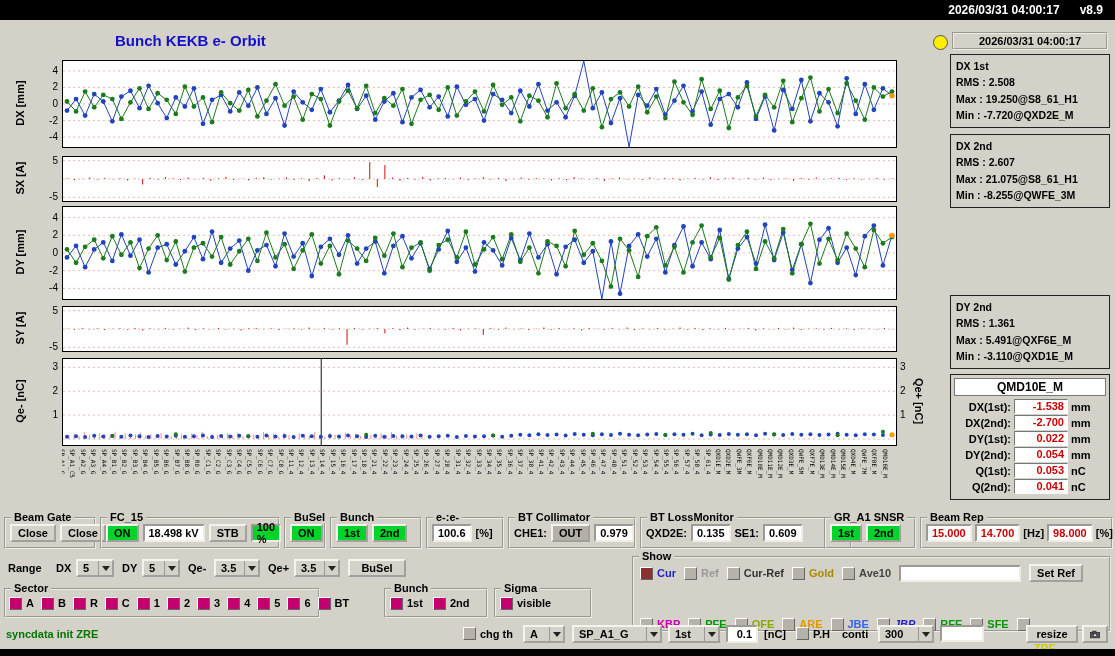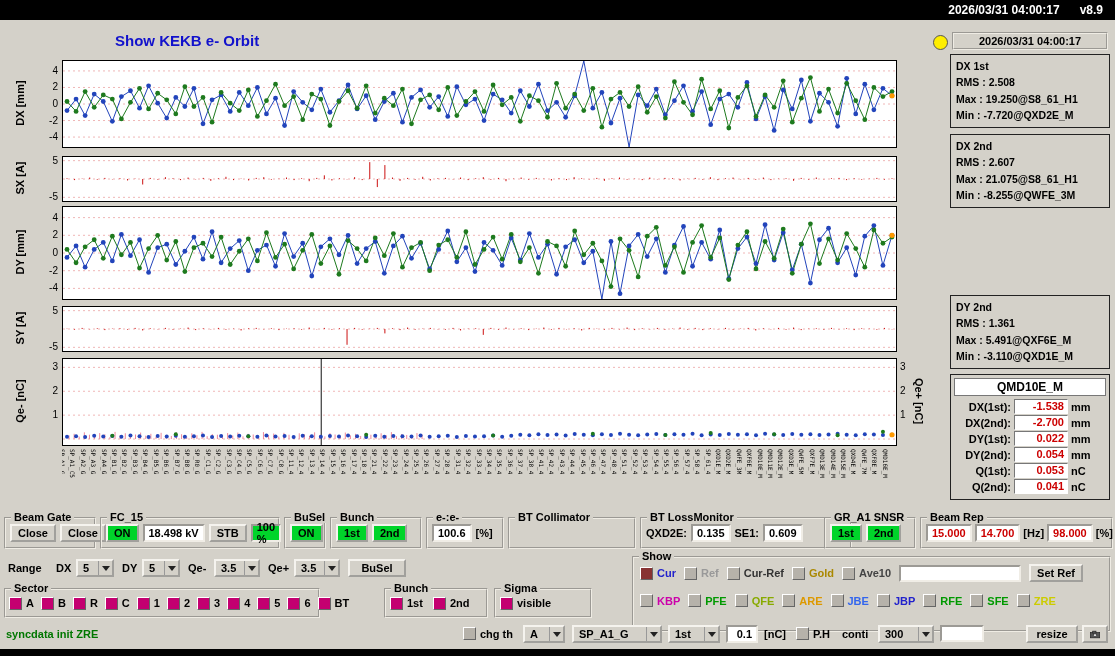--- a/index.html
+++ b/index.html
@@ -54,21 +54,21 @@
 </head>
 <body>
 
 <div class="screen">
 
   <div class="topbar">
     <span>2026/03/31 04:00:17</span>
     <span>v8.9</span>
   </div>
 
-  <div class="apptitle">Show KEKB e- Orbit</div>
+  <div class="apptitle">Bunch KEKB e- Orbit</div>
 
   <div class="plot" id="plot-dx" style="left:62px;top:60px;width:833px;height:86px"><svg width="833" height="86">
         <line x1="0" x2="833" y1="9.923076923076936" y2="9.923076923076936" stroke="#f0b6b6" stroke-dasharray="2 3" stroke-width="1"></line>
         <line x1="0" x2="833" y1="26.461538461538463" y2="26.461538461538463" stroke="#f0b6b6" stroke-dasharray="2 3" stroke-width="1"></line>
         <line x1="0" x2="833" y1="43" y2="43" stroke="#f0b6b6" stroke-dasharray="2 3" stroke-width="1"></line>
         <line x1="0" x2="833" y1="59.53846153846154" y2="59.53846153846154" stroke="#f0b6b6" stroke-dasharray="2 3" stroke-width="1"></line>
         <line x1="0" x2="833" y1="76.07692307692308" y2="76.07692307692308" stroke="#f0b6b6" stroke-dasharray="2 3" stroke-width="1"></line>
         <polyline points="4.0,49.6 13.1,38.0 22.1,54.6 31.2,33.1 40.3,40.5 49.3,60.4 58.4,35.6 67.5,29.8 76.5,47.1 85.6,24.8 94.7,42.2 103.7,57.1 112.8,36.4 121.9,45.5 130.9,27.3 140.0,62.8 149.1,38.9 158.1,33.9 167.2,50.4 176.3,31.4 185.3,44.7 194.4,26.5 203.5,52.9 212.5,37.2 221.6,64.5 230.6,30.6 239.7,41.3 248.8,48.8 257.8,28.1 266.9,51.3 276.0,39.7 285.0,24.0 294.1,48.0 303.2,34.7 312.2,58.7 321.3,40.5 330.4,32.3 339.4,61.2 348.5,36.4 357.6,28.9 366.6,46.3 375.7,35.6 384.8,55.4 393.8,25.6 402.9,43.8 412.0,38.0 421.0,59.5 430.1,33.1 439.2,38.9 448.2,52.1 457.3,29.8 466.4,45.5 475.4,23.2 484.5,49.6 493.6,41.3 502.6,56.2 511.7,34.7 520.8,0.0 529.8,47.1 538.9,31.4 548.0,62.0 557.0,37.2 566.1,86.0 575.2,33.9 584.2,44.7 593.3,28.1 602.4,53.8 611.4,39.7 620.5,24.8 629.5,50.4 638.6,30.6 647.7,63.7 656.7,38.0 665.8,33.1 674.9,46.3 683.9,21.5 693.0,57.9 702.1,35.6 711.1,69.5 720.2,28.9 729.3,48.0 738.3,19.0 747.4,60.4 756.5,32.3 765.5,41.3 774.6,65.3 783.7,17.4 792.7,52.9 801.8,23.2 810.9,48.8 819.9,27.3 829.0,34.7" fill="none" stroke="#2244bb" stroke-width="1"></polyline>
         <polyline points="4.0,40.5 13.1,50.4 22.1,30.6 31.2,46.3 40.3,33.9 49.3,38.0 58.4,57.9 67.5,41.3 76.5,27.3 85.6,48.0 94.7,32.3 103.7,38.9 112.8,52.9 121.9,25.6 130.9,45.5 140.0,36.4 149.1,61.2 158.1,31.4 167.2,42.2 176.3,49.6 185.3,28.9 194.4,55.4 203.5,39.7 212.5,23.2 221.6,44.7 230.6,35.6 239.7,58.7 248.8,33.1 257.8,38.0 266.9,64.5 276.0,40.5 285.0,29.8 294.1,47.1 303.2,24.8 312.2,52.1 321.3,37.2 330.4,44.7 339.4,28.1 348.5,62.8 357.6,38.9 366.6,33.9 375.7,48.8 384.8,26.5 393.8,54.6 402.9,40.5 412.0,30.6 421.0,50.4 430.1,24.0 439.2,43.8 448.2,36.4 457.3,60.4 466.4,34.7 475.4,39.7 484.5,56.2 493.6,22.3 502.6,47.1 511.7,33.1 520.8,49.6 529.8,27.3 538.9,66.2 548.0,38.0 557.0,31.4 566.1,45.5 575.2,25.6 584.2,51.3 593.3,35.6 602.4,57.1 611.4,20.7 620.5,41.3 629.5,53.8 638.6,18.2 647.7,48.0 656.7,29.8 665.8,67.0 674.9,36.4 683.9,24.8 693.0,55.4 702.1,33.9 711.1,46.3 720.2,19.8 729.3,61.2 738.3,37.2 747.4,16.5 756.5,50.4 765.5,28.1 774.6,52.1 783.7,22.3 792.7,39.7 801.8,58.7 810.9,26.5 819.9,35.6 829.0,30.6" fill="none" stroke="#1e7a1e" stroke-width="1"></polyline>
         <circle cx="4" cy="49.61538461538461" r="2.4" fill="#2244bb"></circle>
@@ -1037,20 +1037,25 @@
   </div>
   <div class="grp" style="left:426px;top:517px;width:78px;height:32px">
     <span class="glab">e-:e-</span>
     <div class="gcontent">
       <span class="vbox">100.6</span>
       <span class="lbl">[%]</span>
     </div>
   </div>
   <div class="grp" style="left:508px;top:517px;width:128px;height:32px">
     <span class="glab">BT Collimator</span>
+    <div class="gcontent">
+      <span class="lbl">CHE1:</span>
+      <span class="btn dim">OUT</span>
+      <span class="vbox">0.979</span>
+    </div>
   </div>
   <div class="grp" style="left:640px;top:517px;width:212px;height:32px">
     <span class="glab">BT LossMonitor</span>
     <div class="gcontent">
       <span class="lbl">QXD2E:</span>
       <span class="vbox">0.135</span>
       <span class="lbl">SE1:</span>
       <span class="vbox">0.609</span>
     </div>
   </div>
@@ -1147,33 +1152,33 @@
         <span class="cbitem">
           <span class="cb" style="background: rgb(182, 178, 170);"></span>
           <span style="color: rgb(221, 153, 0);">ARE</span>
         </span>
         <span class="cbitem">
           <span class="cb" style="background: rgb(182, 178, 170);"></span>
           <span style="color: rgb(51, 102, 238);">JBE</span>
         </span>
         <span class="cbitem">
           <span class="cb" style="background: rgb(182, 178, 170);"></span>
-          <span style="color: rgb(34, 34, 204);">JBP</span>
+          <span style="color: rgb(34, 34, 204); font-style: italic;">JBP</span>
         </span>
         <span class="cbitem">
           <span class="cb" style="background: rgb(182, 178, 170);"></span>
           <span style="color: rgb(0, 153, 0);">RFE</span>
         </span>
         <span class="cbitem">
           <span class="cb" style="background: rgb(182, 178, 170);"></span>
           <span style="color: rgb(0, 153, 0);">SFE</span>
         </span>
         <span class="cbitem">
           <span class="cb" style="background: rgb(182, 178, 170);"></span>
-          <span style="color: rgb(204, 204, 0);">ZRE</span>
+          <span style="color: rgb(204, 204, 0); margin-top: 48px;">ZRE</span>
         </span>
       </div>
   </div>
 
   <div class="grp" style="left:4px;top:588px;width:316px;height:30px">
     <span class="glab">Sector</span>
     <div class="gcontent" id="sector-items" style="gap:7px;padding:3px">
         <span class="cbitem">
           <span class="cb" style="background: rgb(196, 0, 112);"></span>
           <span style="color: rgb(0, 0, 0);">A</span>

